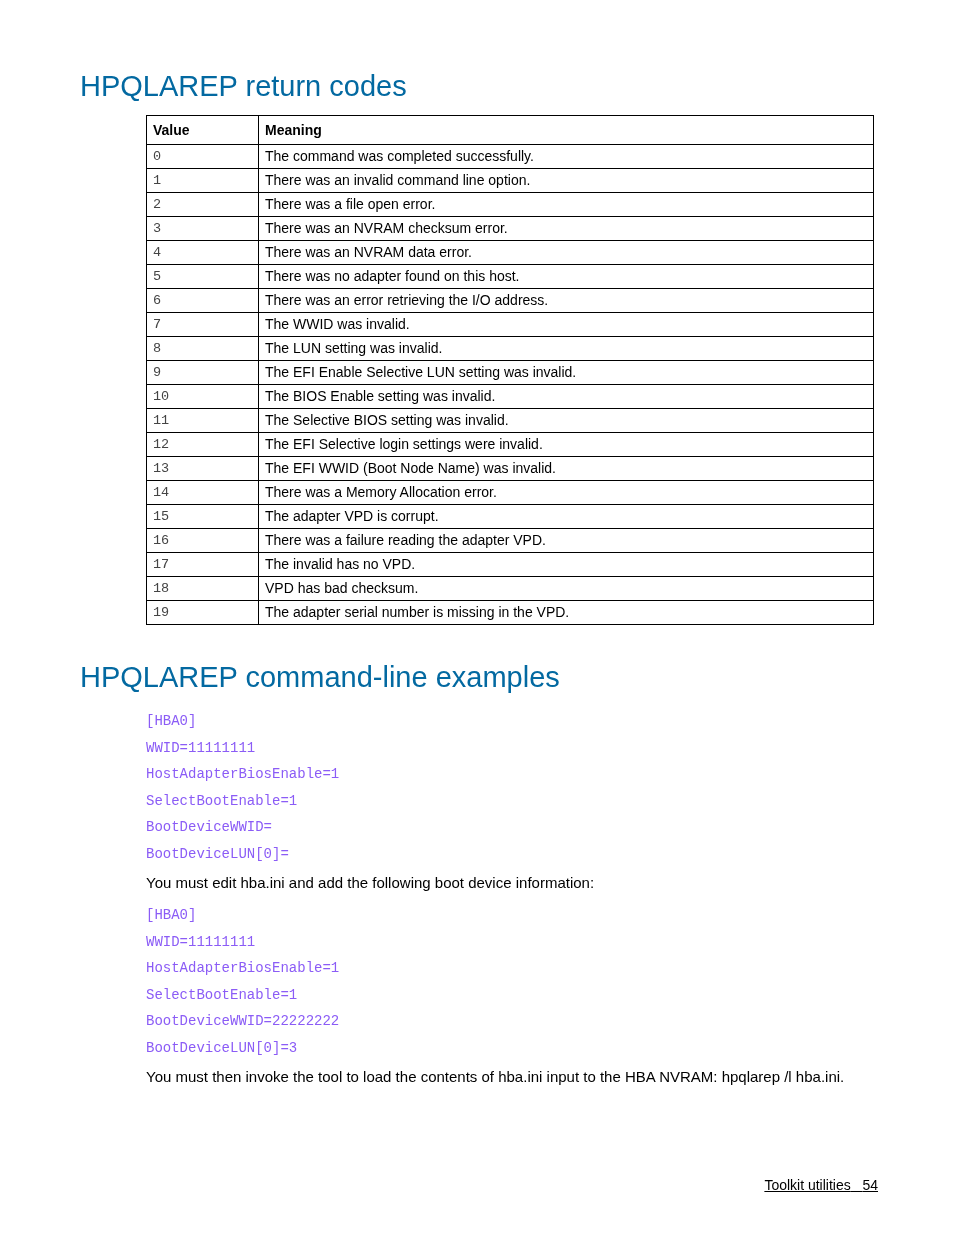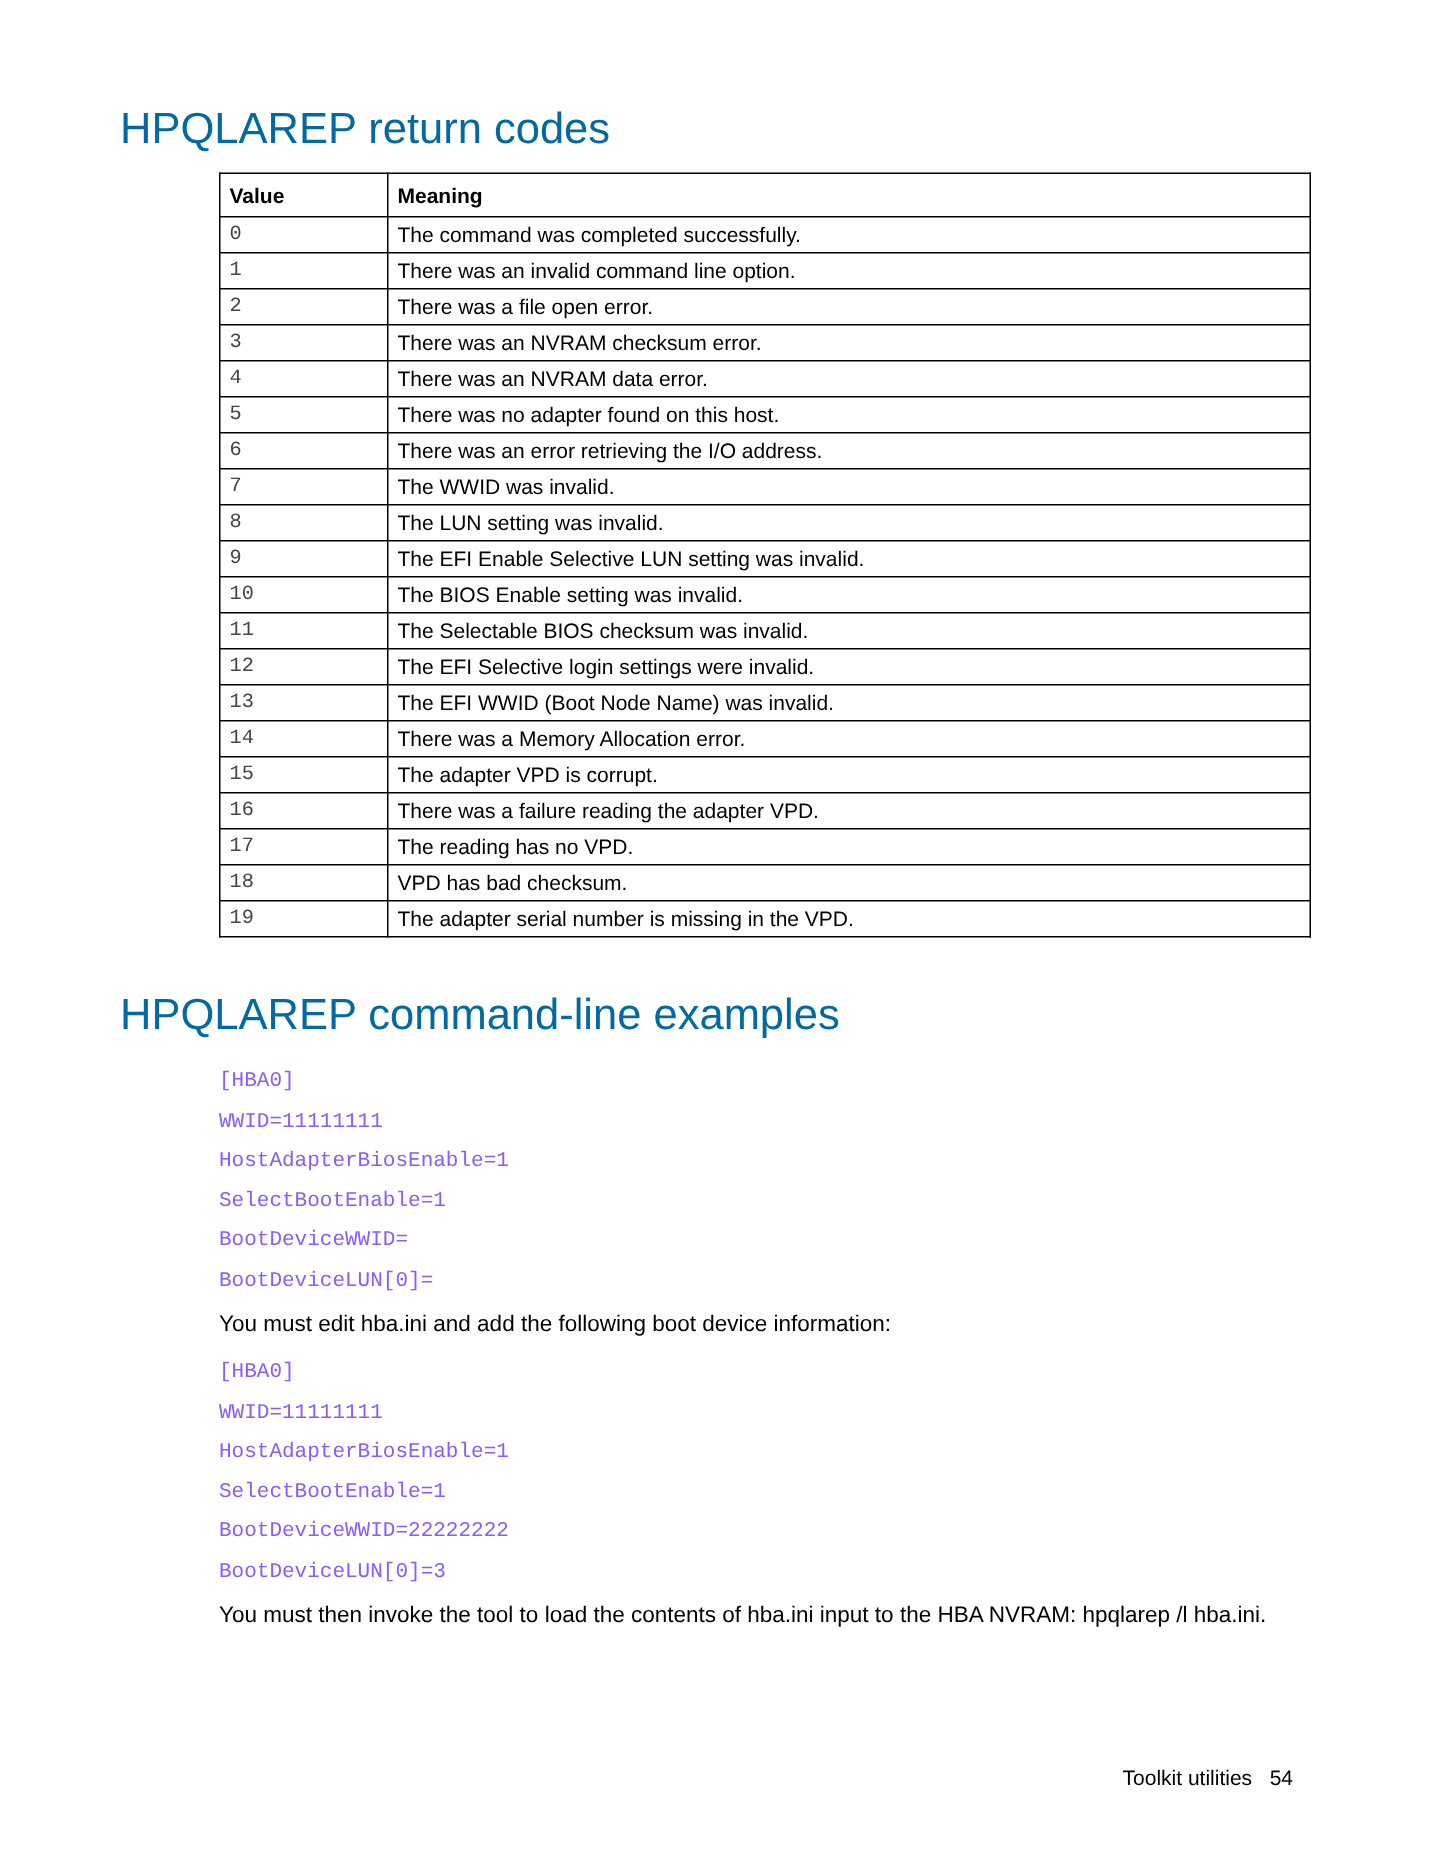--- a/index.html
+++ b/index.html
@@ -61,22 +61,23 @@
   }
   .code-line {
     font-family: "Courier New", Courier, monospace;
     font-size: 14px;
     color: #8b5cf6;
     line-height: 1.9;
   }
   .footer {
     position: absolute;
     bottom: 42px;
-    right: 92px;
+    right: 76px;
     font-size: 14px;
+    text-decoration: underline;
   }
 </style>
 </head>
 <body>
 
 <h1>HPQLAREP return codes</h1>
 
 <table>
   <thead>
     <tr>
@@ -124,21 +125,21 @@
       <tr>
         <td class="code-cell col-value">9</td>
         <td>The EFI Enable Selective LUN setting was invalid.</td>
       </tr>
       <tr>
         <td class="code-cell col-value">10</td>
         <td>The BIOS Enable setting was invalid.</td>
       </tr>
       <tr>
         <td class="code-cell col-value">11</td>
-        <td>The Selectable BIOS checksum was invalid.</td>
+        <td>The Selective BIOS setting was invalid.</td>
       </tr>
       <tr>
         <td class="code-cell col-value">12</td>
         <td>The EFI Selective login settings were invalid.</td>
       </tr>
       <tr>
         <td class="code-cell col-value">13</td>
         <td>The EFI WWID (Boot Node Name) was invalid.</td>
       </tr>
       <tr>
@@ -148,21 +149,21 @@
       <tr>
         <td class="code-cell col-value">15</td>
         <td>The adapter VPD is corrupt.</td>
       </tr>
       <tr>
         <td class="code-cell col-value">16</td>
         <td>There was a failure reading the adapter VPD.</td>
       </tr>
       <tr>
         <td class="code-cell col-value">17</td>
-        <td>The reading has no VPD.</td>
+        <td>The invalid has no VPD.</td>
       </tr>
       <tr>
         <td class="code-cell col-value">18</td>
         <td>VPD has bad checksum.</td>
       </tr>
       <tr>
         <td class="code-cell col-value">19</td>
         <td>The adapter serial number is missing in the VPD.</td>
       </tr>
     </tbody>

